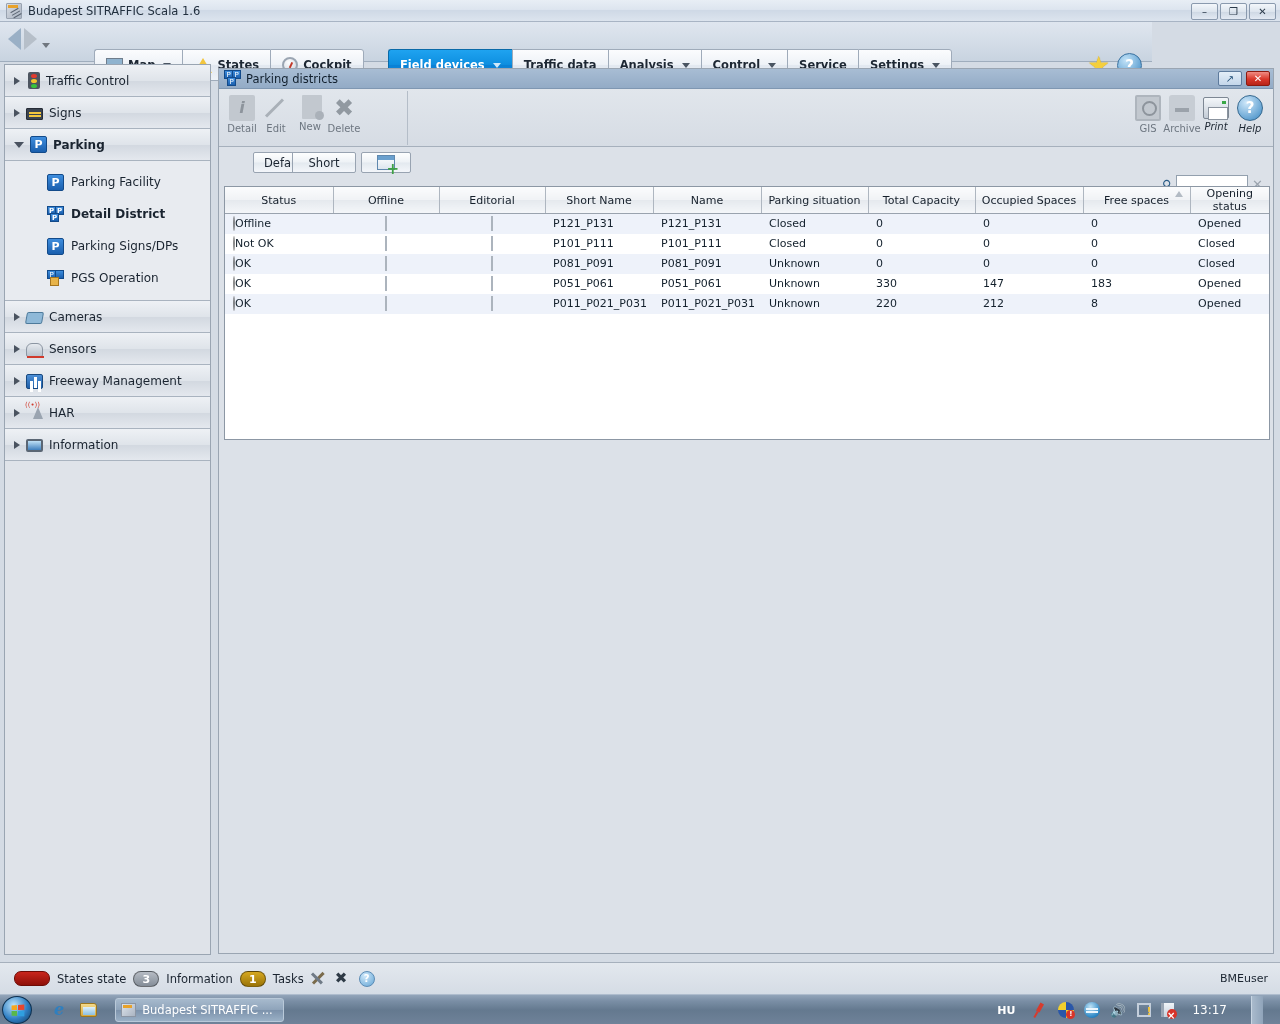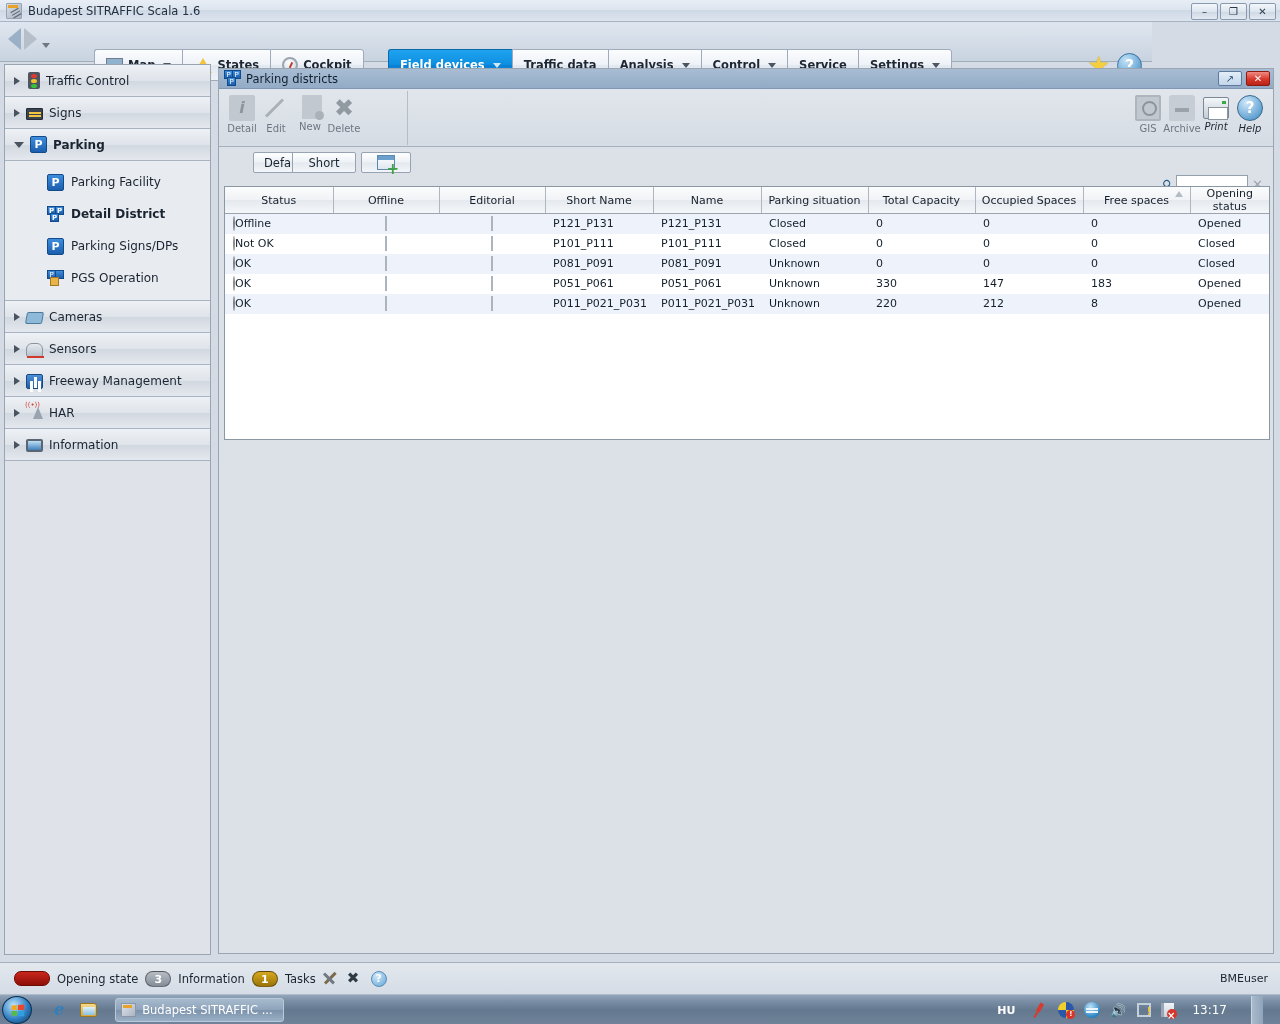--- a/index.html
+++ b/index.html
@@ -644,21 +644,21 @@
             <td>8</td>
             <td>Opened</td>
           </tr>
         </tbody>
     </table>
   </div>
 </div>
 
 <div id="statusbar">
   <span class="sys-pill"></span>
-  <span>Opening state</span>
+  <span>States state</span>
   <span class="cnt-pill grey">3</span>
   <span>Information</span>
   <span class="cnt-pill gold">1</span>
   <span>Tasks</span>
   <span class="sb-ic ic-tools"></span>
   <span class="sb-ic ic-mute">✖</span>
   <span class="sb-ic ic-qhelp">?</span>
   <span class="user">BMEuser</span>
 </div>
 

